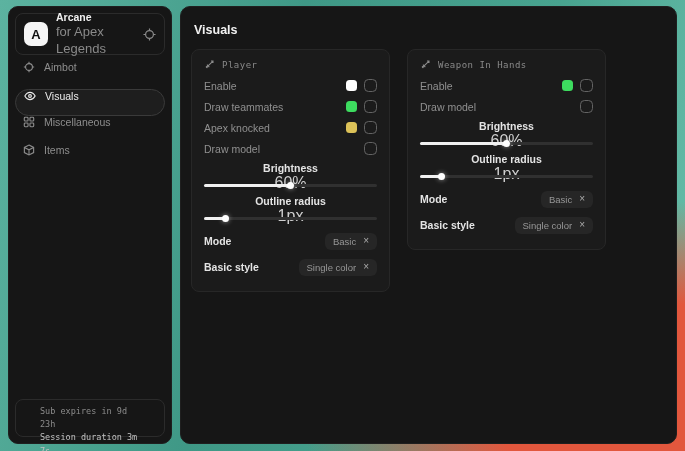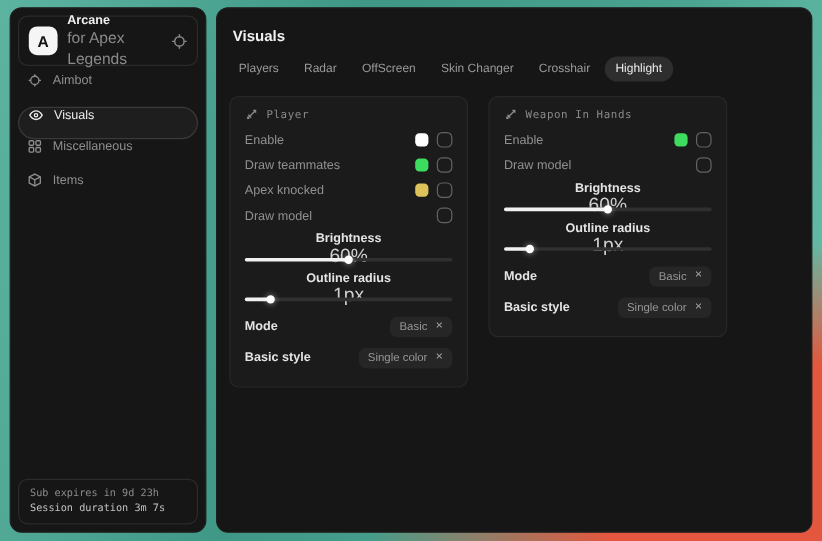--- a/index.html
+++ b/index.html
@@ -27,21 +27,21 @@
   .scan { color:#8d8d8d; display:flex; }
   .cat { margin:10px 14px 4px; font-size:8.5px; color:#767676; letter-spacing:.3px; }
   .nav { margin-top:4px; }
   .nav-item { height:28px; display:flex; align-items:flex-start; gap:9px; padding:0 14px;
     font-size:10.5px; color:#8e8e8e; cursor:pointer; }
   .nav-item .nicon { display:flex; color:#8e8e8e; }
   .nav-item.active { margin:0 6px; padding:0 8px; height:27px; background:#1e1e1e;
     border:1px solid #3a3a3a; border-radius:16px; color:#ededed; }
   .nav-item.active .nicon { color:#ededed; }
   .side-foot { position:absolute; left:6px; right:6px; bottom:6px; height:38px;
-    border:1px solid #2b2b2b; border-radius:8px; padding:5px 9px;
+    border:1px solid #2b2b2b; border-radius:8px; padding:5px 24px;
     font-family:"DejaVu Sans Mono", monospace; font-size:8.5px; line-height:1.55; }
   .foot-l1 { color:#8b8b8b; }
   .foot-l2 { color:#c2c2c2; }
 
   
   .page-title { margin:16px 0 0 13px; font-size:12.5px; font-weight:700; color:#f1f1f1; }
   .tabs { display:flex; align-items:center; gap:3px; margin:10px 0 0 9px; }
   .tab { padding:5px 9px; font-size:10px; color:#9a9a9a; border-radius:14px; cursor:pointer; white-space:nowrap; }
   .tab.active { background:#2e2e2e; color:#ededed; }
   .panels { display:flex; gap:17px; margin:12px 0 0 10px; align-items:flex-start; }
@@ -129,28 +129,20 @@
 
   <div class="side-foot">
     <div class="foot-l1">Sub expires in 9d 23h</div>
     <div class="foot-l2">Session duration 3m 7s</div>
   </div>
 </div>
 
 <div class="card" id="main">
   <div class="page-title">Visuals</div>
 
-  <div class="tabs">
-    <div class="tab">Players</div>
-    <div class="tab">Radar</div>
-    <div class="tab">OffScreen</div>
-    <div class="tab">Skin Changer</div>
-    <div class="tab">Crosshair</div>
-    <div class="tab active">Highlight</div>
-  </div>
 
   <div class="panels">
 
     <div class="panel">
       <div class="phead">
         <span>
           <svg width="11" height="11" viewBox="0 0 12 12" fill="none" stroke="currentColor" stroke-width="1.2">
             <path d="M2.2 9.8 9.8 2.2M7.6 2.2h2.2v2.2M3.2 6.2 5.8 8.8M2.2 8l1.8 1.8"></path>
           </svg>
           </span>

